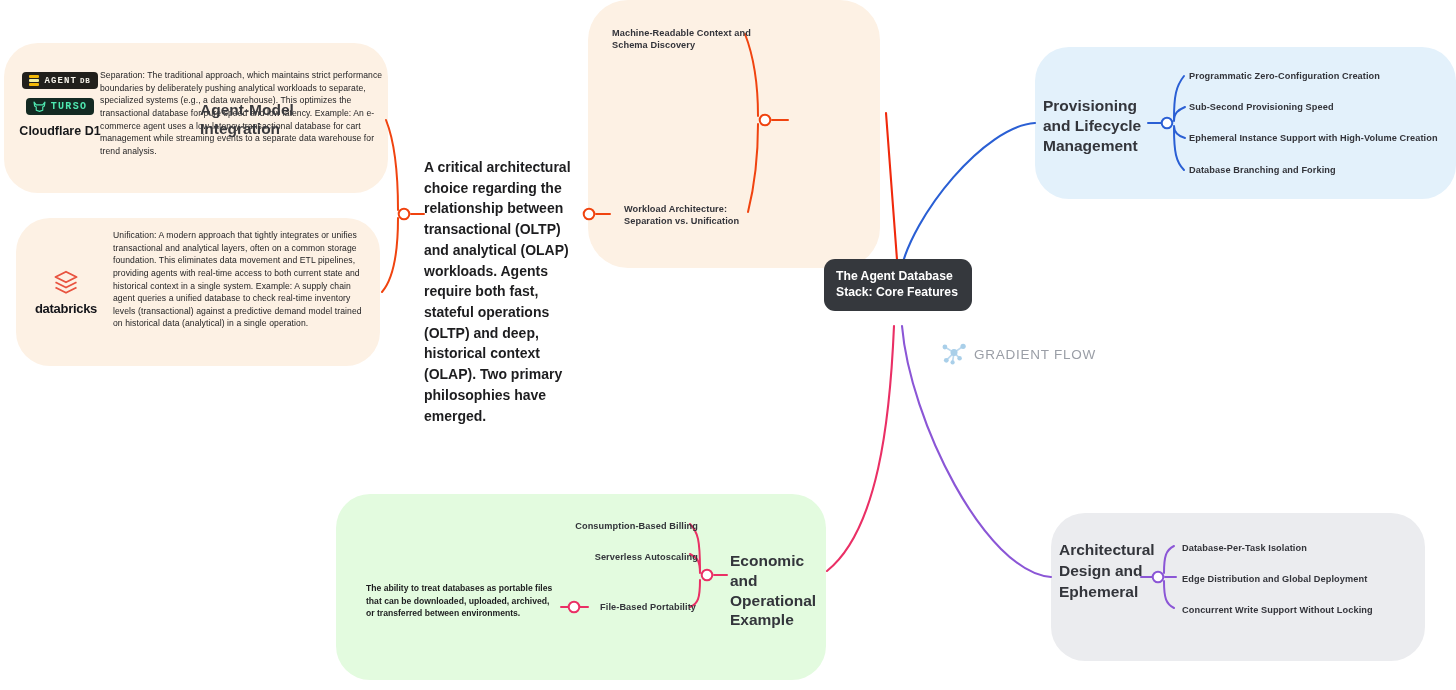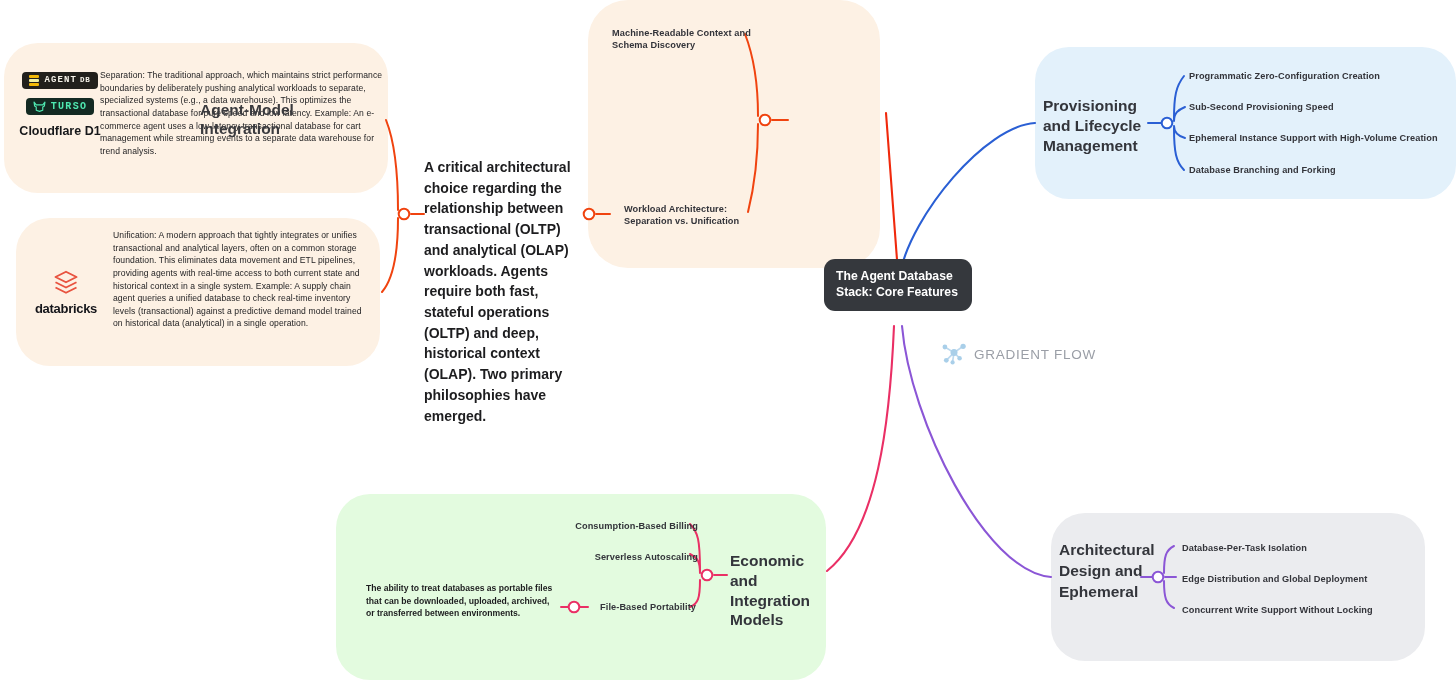--- a/index.html
+++ b/index.html
@@ -24,21 +24,21 @@
 
   
   #sep-card  { left: 4px;  top: 43px;  width: 384px; height: 150px; }
   #uni-card  { left: 16px; top: 218px; width: 364px; height: 148px; }
 
   .logo-col {
     position: absolute; left: 14px; top: 28px;
     width: 84px; text-align: center;
   }
   .badge {
-    display: flex; align-items: center; gap: 5px;
+    display: flex; align-items: flex-end; gap: 5px;
     background: #21201c; border-radius: 4px;
     padding: 3px 7px; margin: 0 auto 9px auto;
     width: max-content;
   }
   .badge-bars { display: flex; flex-direction: column; gap: 1.5px; }
   .badge-bars i { display: block; width: 10px; height: 2.5px; border-radius: 1px; }
   .badge-bars i:nth-child(1) { background: #f2b807; }
   .badge-bars i:nth-child(2) { background: #f2f2a0; }
   .badge-bars i:nth-child(3) { background: #f2b807; }
   .badge-text {
@@ -271,19 +271,19 @@
   <div class="leaf" id="prov-leaf-0">Programmatic Zero-Configuration Creation</div>
   <div class="leaf" id="prov-leaf-1">Sub-Second Provisioning Speed</div>
   <div class="leaf" id="prov-leaf-2">Ephemeral Instance Support with High-Volume Creation</div>
   <div class="leaf" id="prov-leaf-3">Database Branching and Forking</div>
 
   <div id="arch-title">Architectural Design and Ephemeral</div>
   <div class="leaf" id="arch-leaf-0">Database-Per-Task Isolation</div>
   <div class="leaf" id="arch-leaf-1">Edge Distribution and Global Deployment</div>
   <div class="leaf" id="arch-leaf-2">Concurrent Write Support Without Locking</div>
 
-  <div id="econ-title">Economic and Integration Models</div>
+  <div id="econ-title">Economic and Operational Example</div>
   <div class="leaf" id="econ-leaf-0">Consumption-Based Billing</div>
   <div class="leaf" id="econ-leaf-1">Serverless Autoscaling</div>
   <div class="leaf" id="econ-leaf-2">File-Based Portability</div>
   <div id="econ-note">The ability to treat databases as portable files that can be downloaded, uploaded, archived, or transferred between environments.</div>
 
 </div>
 
 </body></html>

